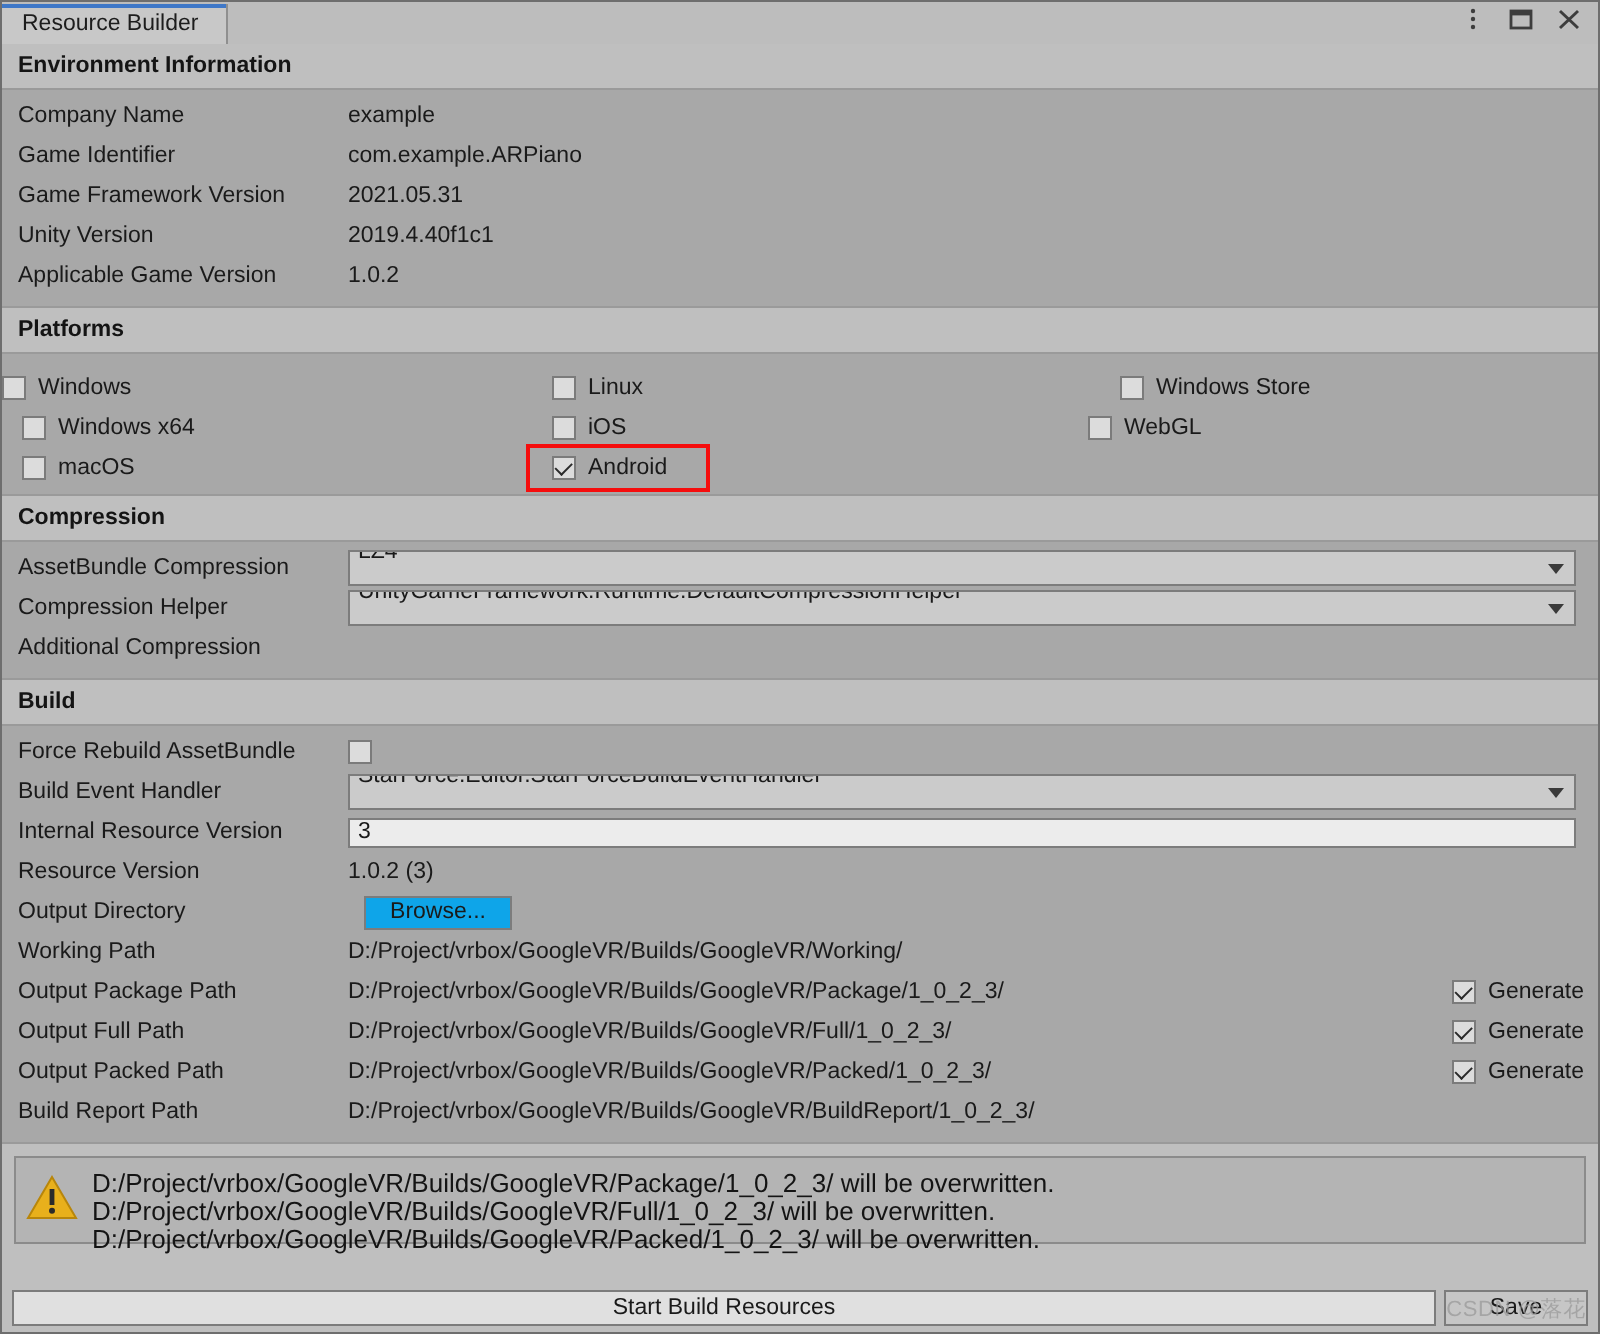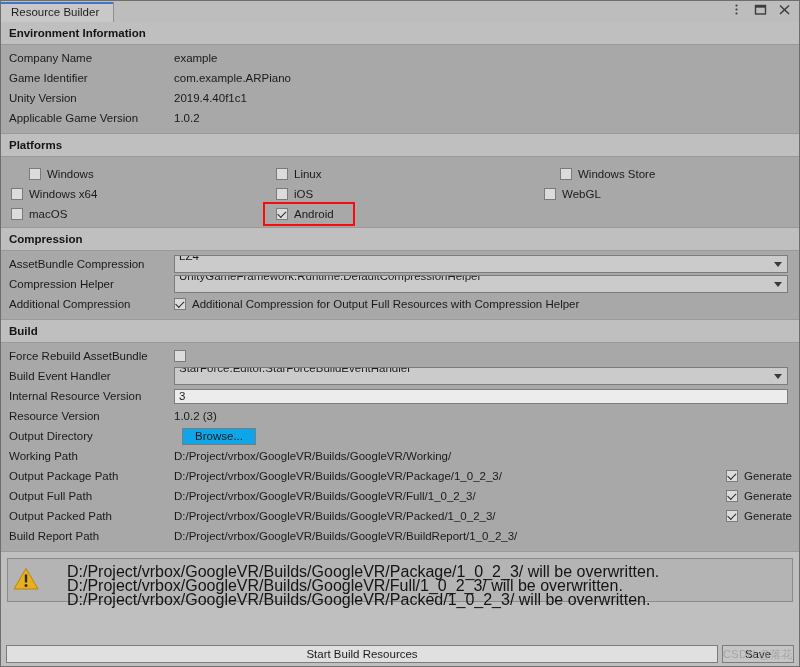--- a/index.html
+++ b/index.html
@@ -210,24 +210,23 @@
     background: #b4b4b4;
     border: 1px solid #8b8b8b;
     box-sizing: border-box;
     display: flex;
     align-items: flex-start;
     padding: 6px 6px 6px 5px;
     gap: 7px;
     height: 44px;
   }
   .warn-text {
-    font-size: 16px;
+    font-size: 13px;
     line-height: 14px;
     color: #141414;
-    margin-left: 21px;
   }
 
   
   .bottombar {
     position: absolute;
     left: 0; right: 0; bottom: 0;
     height: 24px;
     display: flex;
     align-items: center;
     padding: 0 5px;
@@ -299,33 +298,37 @@
   <div class="section-body" id="env-body">
       <div class="row">
         <div class="lbl">Company Name</div>
         <div class="val">example</div>
       </div>
       <div class="row">
         <div class="lbl">Game Identifier</div>
         <div class="val">com.example.ARPiano</div>
       </div>
       <div class="row">
+        <div class="lbl">Game Framework Version</div>
+        <div class="val">2021.05.31</div>
+      </div>
+      <div class="row">
         <div class="lbl">Unity Version</div>
         <div class="val">2019.4.40f1c1</div>
       </div>
       <div class="row">
         <div class="lbl">Applicable Game Version</div>
         <div class="val">1.0.2</div>
       </div>
     </div>
 
   <div class="section-head">Platforms</div>
   <div class="section-body">
     <div class="plat-grid" id="plat-grid">
-        <div class="plat-item" style="left: 12px; top: 5px; padding-left: 16px;">
+        <div class="plat-item" style="left: 0; top: 5px;">
           <span class="cb"></span>
           <span class="cb-label">Windows</span>
         </div>
         <div class="plat-item" style="left: 10px; top: 25px;">
           <span class="cb"></span>
           <span class="cb-label">Windows x64</span>
         </div>
         <div class="plat-item" style="left: 10px; top: 45px;">
           <span class="cb"></span>
           <span class="cb-label">macOS</span>
@@ -363,24 +366,20 @@
       </div>
     </div>
     <div class="row">
       <div class="lbl">Compression Helper</div>
       <div class="dropdown" style="width:614px;">
         <span>UnityGameFramework.Runtime.DefaultCompressionHelper</span>
       </div>
     </div>
     <div class="row">
       <div class="lbl">Additional Compression</div>
-      <div class="cb-row">
-        <span class="cb checked"></span>
-        <span class="cb-label">Additional Compression for Output Full Resources with Compression Helper</span>
-      </div>
     </div>
   </div>
 
   <div class="section-head">Build</div>
   <div class="section-body">
 
     <div class="row">
       <div class="lbl">Force Rebuild AssetBundle</div>
       <span class="cb"></span>
     </div>

